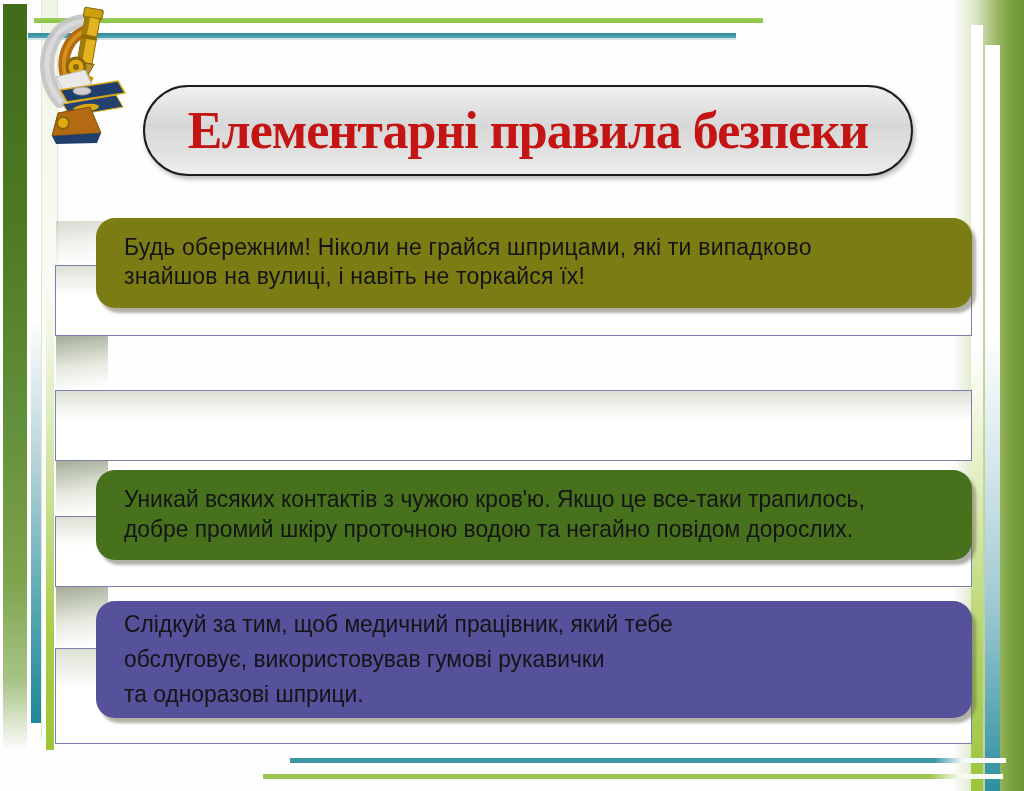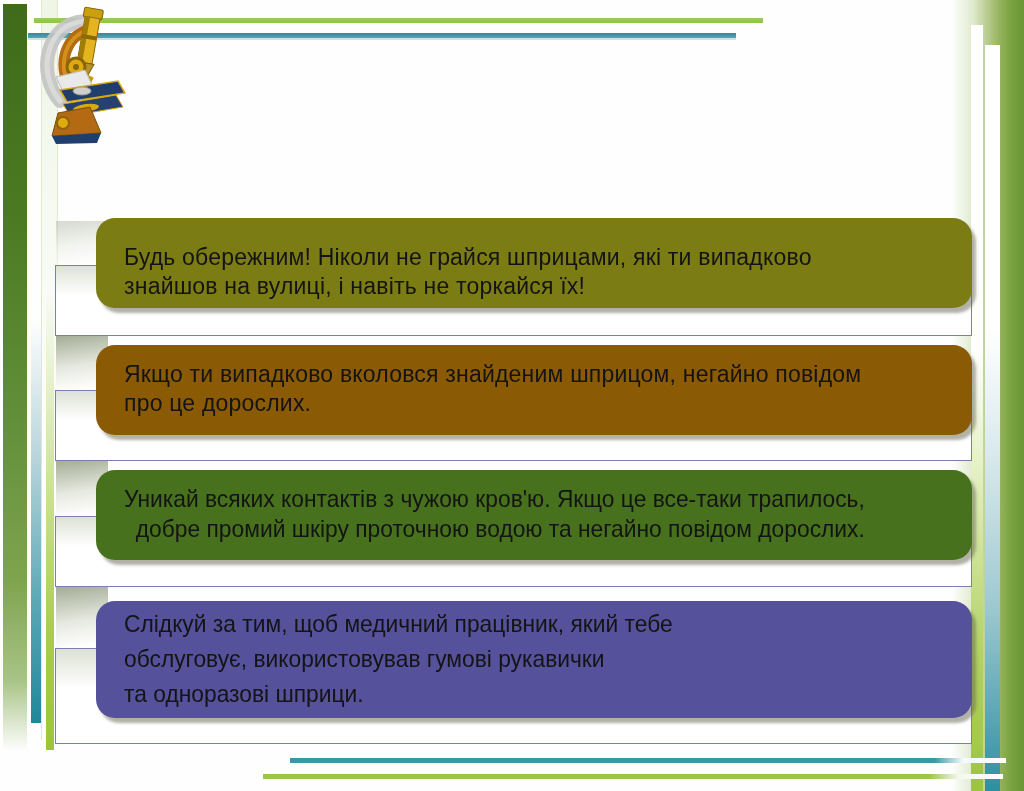--- a/index.html
+++ b/index.html
@@ -62,23 +62,23 @@
 
   
   .rule-box{position:absolute;left:97px;width:871px;z-index:3;box-sizing:border-box;
     border-radius:15px;background:var(--fill,#eee);
     border:1px solid rgba(40,40,0,.35);
     box-shadow:inset 0 3px 2px rgba(255,255,255,.55), inset 0 -3px 5px rgba(0,0,0,.16);
     display:flex;align-items:center;padding:0 20px 0 26px;}
   .rule-box::before{content:"";position:absolute;top:-5px;left:-2px;right:-5px;bottom:-7px;
     background:var(--rim,#666);border-radius:19px;z-index:-1;
     box-shadow:4px 5px 3px rgba(100,100,80,.5);}
-  .rule-box.r1{top:222px;height:80px;align-items:flex-end;}
+  .rule-box.r1{top:222px;height:80px;}
   .rule-box.r2{top:349px;height:80px;}
-  .rule-box.r3{top:474px;height:80px;text-align:right;}
+  .rule-box.r3{top:474px;height:80px;}
   .rule-box.r4{top:605px;height:107px;align-items:center;}
   .rule-text{color:#141414;font-size:23px;line-height:29px;white-space:pre-line;letter-spacing:.2px;}
   .rule-box.condensed .rule-text{font-size:24px;line-height:30px;transform:scaleX(.95);
     transform-origin:0 50%;letter-spacing:0;}
   .rule-box.r4 .rule-text{line-height:35px;}
 
   
   .microscope{position:absolute;left:30px;top:5px;z-index:4;}
 </style>
 </head>
@@ -100,20 +100,23 @@
 
   <div class="tray t1"></div>
   <div class="tray t2"></div>
   <div class="tray t3"></div>
   <div class="tray t4"></div>
   <div class="patch p1"></div>
   <div class="patch p2"></div>
   <div class="patch p3"></div>
   <div class="patch p4"></div>
 
+  <div class="title-pill">
+    <span style="color: rgb(196, 20, 20);">Елементарні правила безпеки</span>
+  </div>
 
   <svg class="microscope" width="96" height="140" viewBox="0 0 96 140" aria-hidden="true">
     <path d="M55 16 C 16 18, 6 68, 30 96" stroke="#c3c3c3" stroke-width="14" fill="none" stroke-linecap="round" opacity="0.9"></path>
     <path d="M55 16 C 16 18, 6 68, 30 96" stroke="#dedede" stroke-width="5" fill="none" stroke-linecap="round" opacity="0.8"></path>
     <path d="M62 24 C 32 30, 26 66, 44 88" stroke="#b36a12" stroke-width="11" fill="none" stroke-linecap="round"></path>
     <path d="M62 24 C 32 30, 26 66, 44 88" stroke="#e0a21c" stroke-width="4" fill="none" stroke-linecap="round" opacity="0.7"></path>
 
     <g transform="rotate(10 58 30)">
       <rect x="50" y="3" width="19" height="10" rx="2" fill="#caa00e" stroke="#7a600a" stroke-width="1"></rect>
       <rect x="52" y="12" width="15" height="46" fill="#e3b41f" stroke="#8a6a08" stroke-width="1"></rect>
@@ -137,24 +140,20 @@
 
     <polygon points="28,108 60,102 71,128 22,131" fill="#b36a12" stroke="#7a4e08" stroke-width="1"></polygon>
     <polygon points="22,131 71,128 67,138 26,139" fill="#1f3e6e"></polygon>
     <circle cx="33" cy="118" r="6" fill="#e0a90f" stroke="#8a6508" stroke-width="2"></circle>
   </svg>
 
   <div class="rule-box r1" style="--fill: #FCF500; --rim: #7C7C15;">
     <span class="rule-text">Будь обережним! Ніколи не грайся шприцами, які ти випадково
 знайшов на вулиці, і навіть не торкайся їх!</span>
   </div>
-  <div class="rule-box r2" style="--fill: #F8A805; --rim: #8A5A05;">
-    <span class="rule-text">Якщо ти випадково вколовся знайденим шприцом, негайно повідом
-про це дорослих.</span>
-  </div>
   <div class="rule-box r3 condensed" style="--fill: #8CC740; --rim: #47711D;">
     <span class="rule-text">Уникай всяких контактів з чужою кров'ю. Якщо це все-таки трапилось,
 добре промий шкіру проточною водою та негайно повідом дорослих.</span>
   </div>
   <div class="rule-box r4 condensed" style="--fill: #9793D8; --rim: #55519B;">
     <span class="rule-text">Слідкуй за тим, щоб медичний працівник, який тебе
 обслуговує, використовував гумові рукавички
 та одноразові шприци.</span>
   </div>
 

